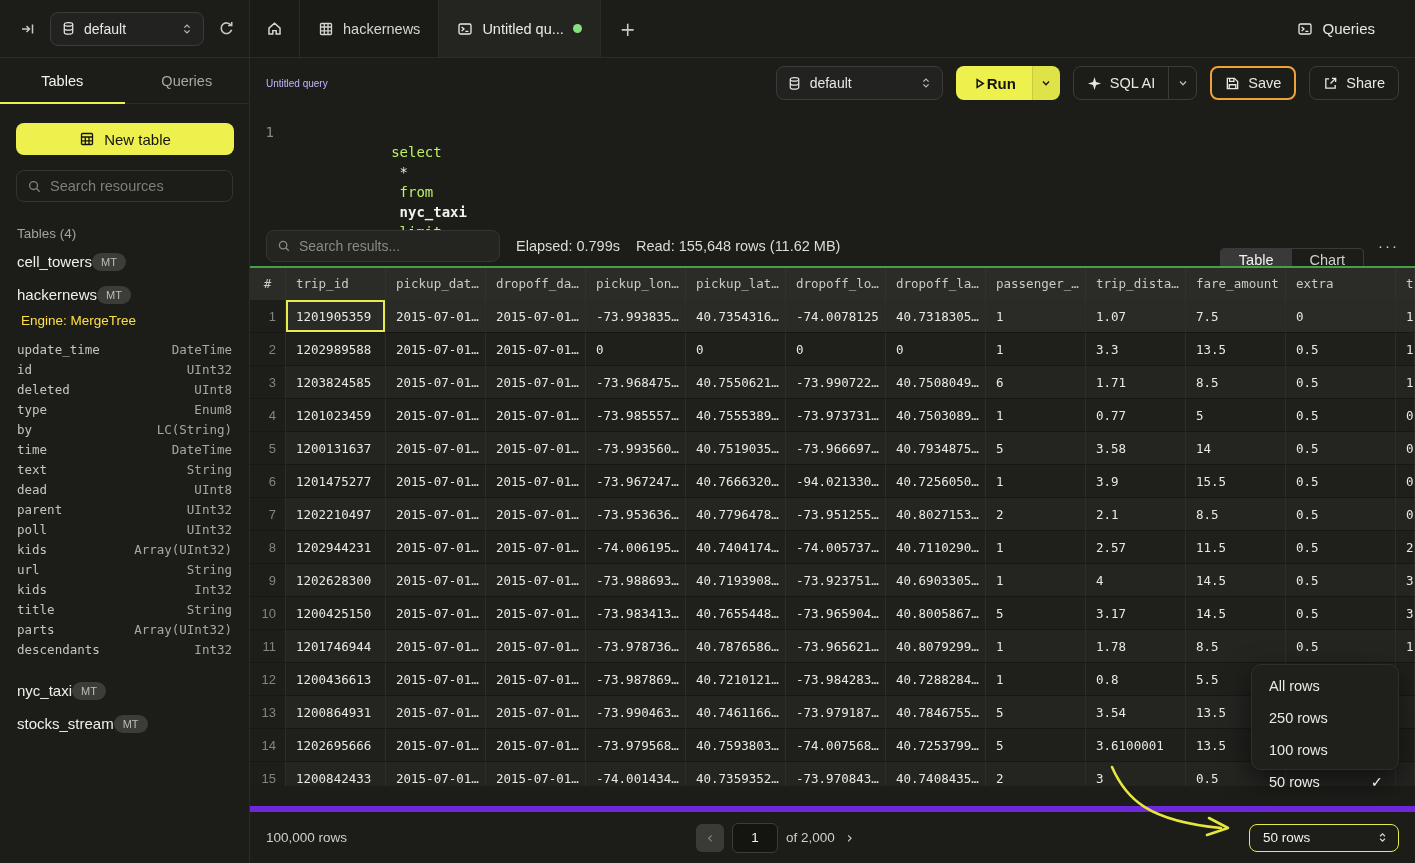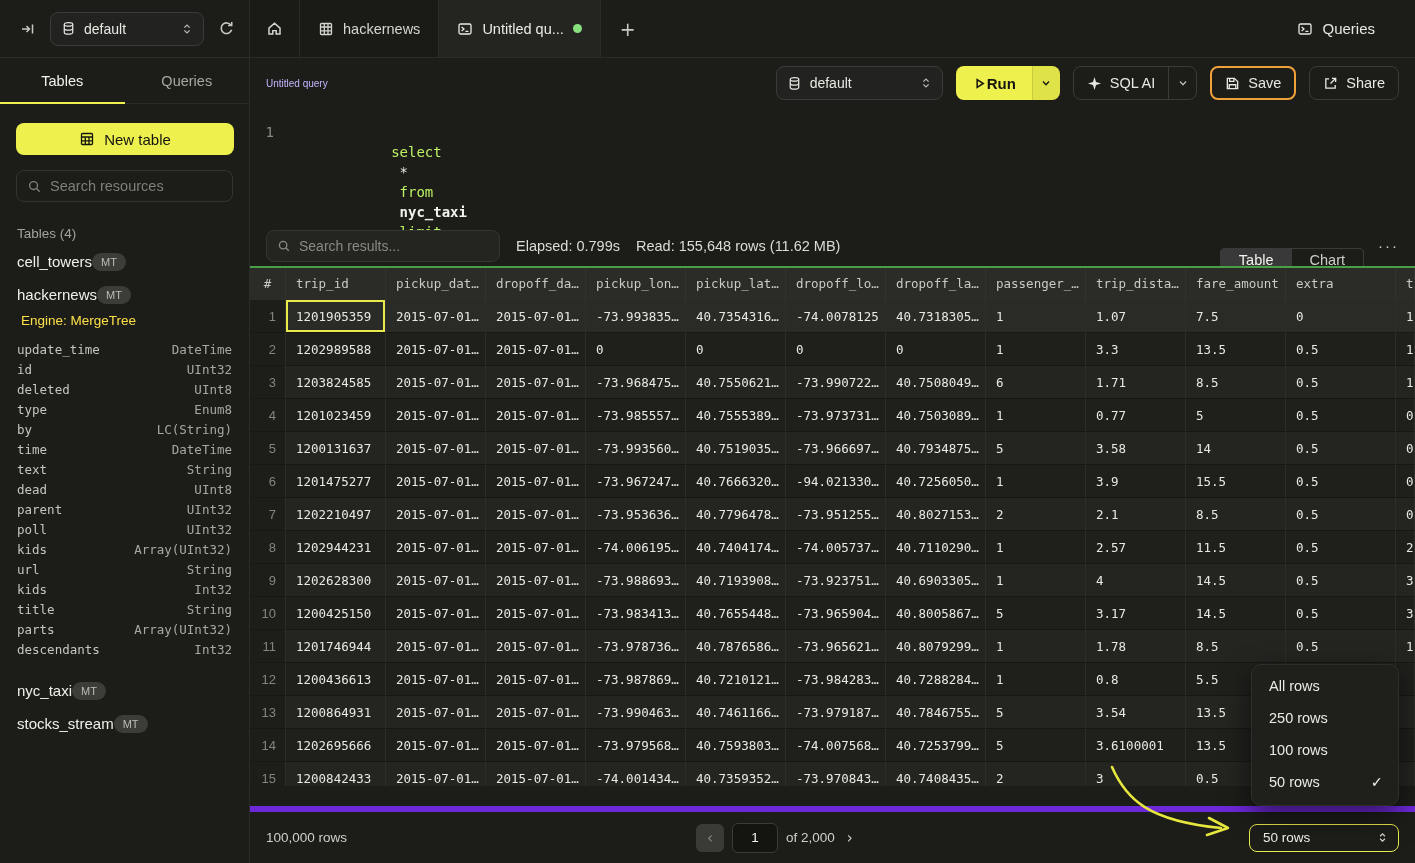--- a/index.html
+++ b/index.html
@@ -104,21 +104,21 @@
   .footer { height:57px; border-top:6px solid #6d28d9; position:relative; display:flex; align-items:center; background:#1c1c19; }
   .total-rows { position:absolute; left:16px; color:#cfcfca; font-size:13.5px; }
   .pager { position:absolute; left:446px; display:flex; align-items:center; gap:8px; }
   .page-prev { width:28px; height:28px; display:flex; align-items:center; justify-content:center; background:#3a3a37; border:none; border-radius:6px; color:#8a8a84; font-size:15px; cursor:pointer; }
   .page-input { width:46px; height:30px; background:#141411; border:1px solid #3c3c38; border-radius:6px; color:#f2f2ee; text-align:center; font-size:13.5px; font-family:inherit; outline:none; }
   .page-of { color:#cfcfca; font-size:13.5px; }
   .page-next { background:none; border:none; color:#cfcfca; font-size:15px; padding:0 4px; cursor:pointer; }
   .rows-select { position:absolute; right:16px; width:150px; height:28px; display:flex; align-items:center; justify-content:space-between; padding:0 10px 0 13px; border:1.5px solid #e9ea4b; border-radius:8px; background:#1d1d1a; color:#f2f2ee; font-size:13.5px; cursor:pointer; }
 
   
-  .rows-menu { position:absolute; left:1251px; top:664px; width:148px; height:142px; background:#1f1f1c; border:1px solid #2e2e2a; border-radius:10px; box-shadow:0 10px 28px rgba(0,0,0,.55); padding:5px 0; z-index:30; }
+  .rows-menu { position:absolute; left:1251px; top:664px; width:148px; height:106px; background:#1f1f1c; border:1px solid #2e2e2a; border-radius:10px; box-shadow:0 10px 28px rgba(0,0,0,.55); padding:5px 0; z-index:30; }
   .menu-item { height:32px; display:flex; align-items:center; justify-content:space-between; padding:0 15px 0 17px; color:#eaeae5; font-size:14.5px; cursor:pointer; }
   .menu-item .check { color:#f2f2ee; font-family:"DejaVu Sans", sans-serif; }
 
   
   .arrow-svg { position:absolute; inset:0; width:1415px; height:863px; pointer-events:none; z-index:40; }
 
   .ic { flex:none; display:block; }
   .glyph { font-family:"DejaVu Sans", "Liberation Sans", sans-serif; }
 </style>
 </head>

